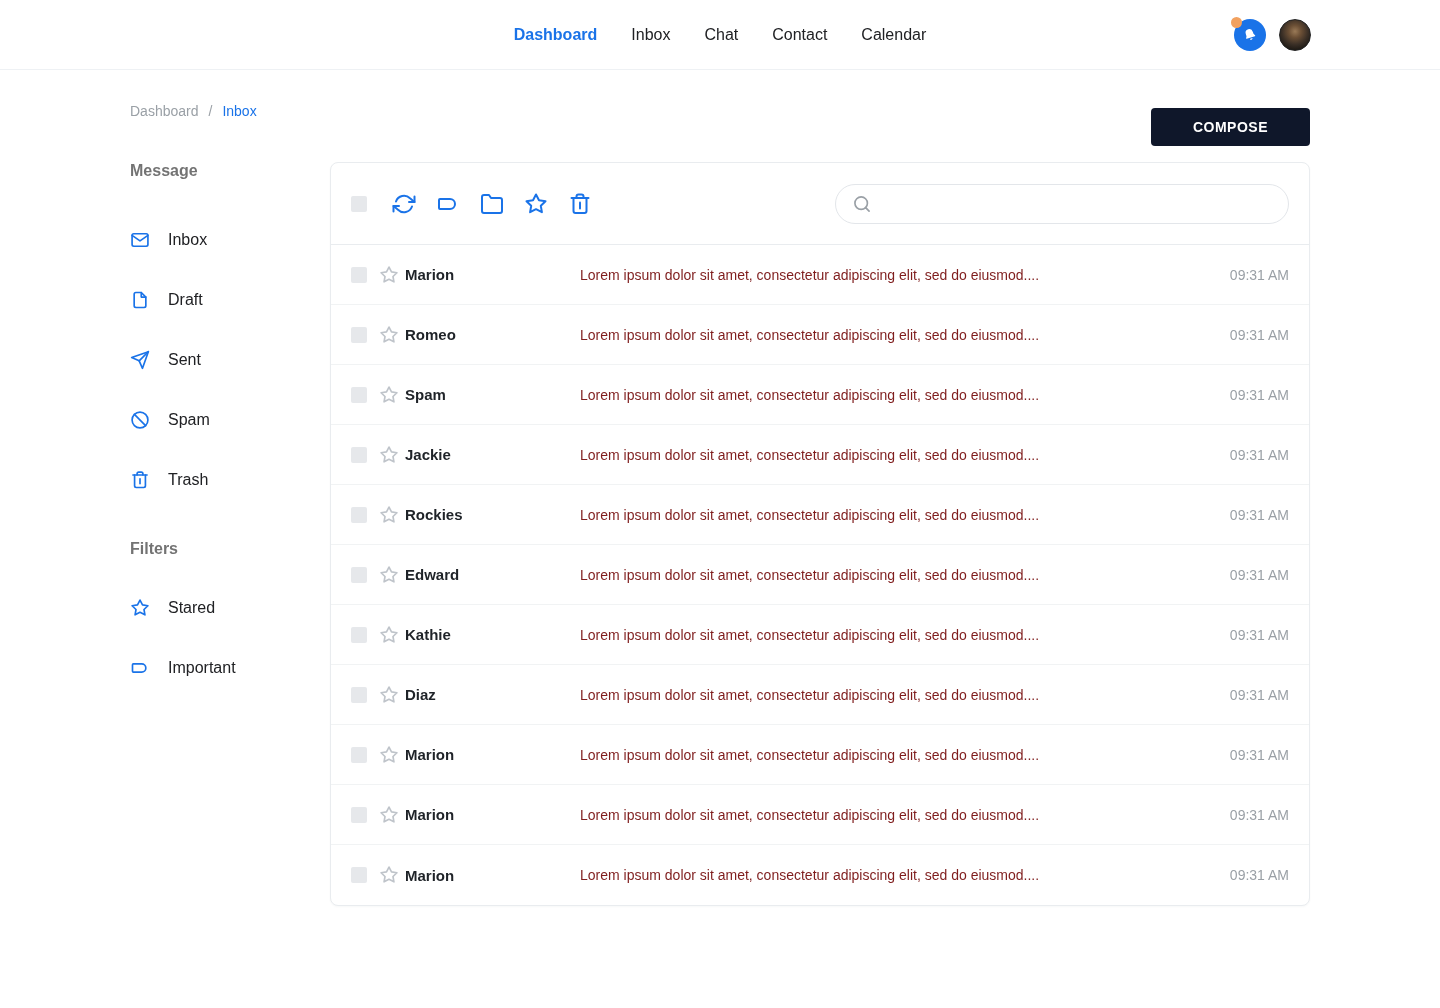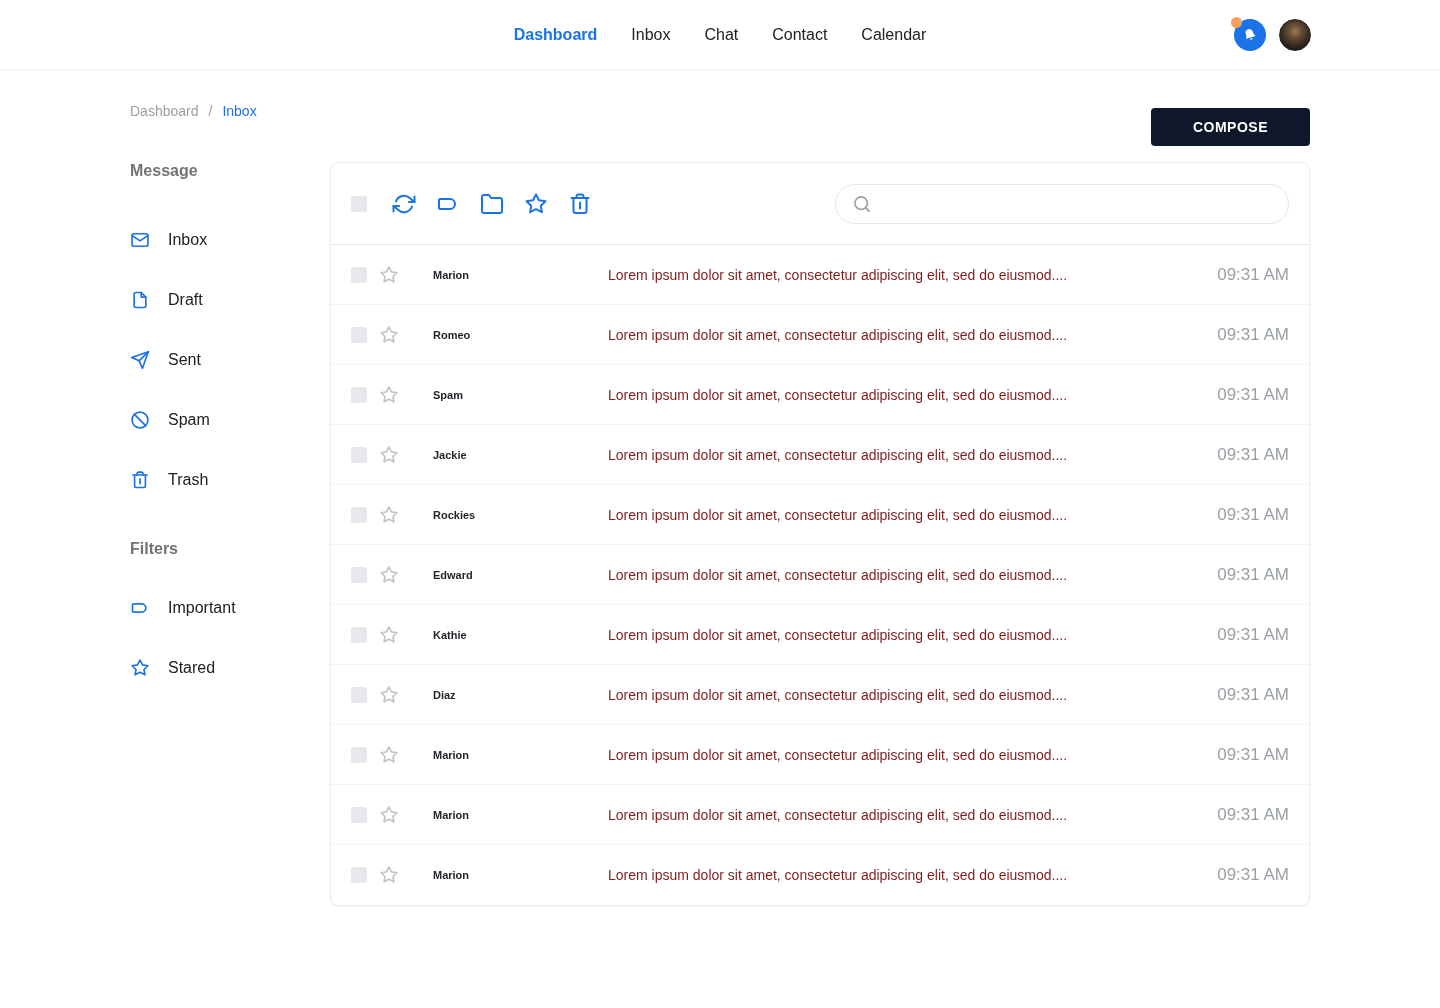--- a/index.html
+++ b/index.html
@@ -57,25 +57,25 @@
               color:#1a73e8; cursor:pointer; padding:0; display:flex; }
   .search-box { margin-left:auto; width:454px; height:40px; border:1px solid #e3e6ea;
                 border-radius:20px; display:flex; align-items:center; padding:0 16px; gap:10px; }
   .search-box svg { color:#9aa0a6; flex:none; }
   .search-input { border:none; outline:none; flex:1; font-size:14px; background:transparent;
                   font-family:"Liberation Sans",sans-serif; color:#202124; }
   .mail-row { height:60px; display:flex; align-items:center; padding:0 20px;
               border-bottom:1px solid #f1f3f4; cursor:pointer; }
   .mail-list > .mail-row:last-of-type { border-bottom:none; }
   .row-star { margin-left:12px; width:20px; height:20px; color:#bfc4ca; cursor:pointer; flex:none; display:flex; }
-  .sender { margin-left:34px; width:175px; flex:none; font-size:11px; font-weight:700;
+  .sender { margin-left:6px; width:175px; flex:none; font-size:15px; font-weight:700;
             color:#1f2328; white-space:nowrap; overflow:hidden; }
   .preview { flex:1; font-size:14px; color:#7f1d1d; white-space:nowrap;
              overflow:hidden; text-overflow:ellipsis; }
-  .time { margin-left:16px; font-size:17px; color:#9aa0a6; white-space:nowrap; flex:none; }
+  .time { margin-left:16px; font-size:14px; color:#9aa0a6; white-space:nowrap; flex:none; }
   svg { display:block; }
 </style>
 </head>
 <body>
 
 <div class="header">
   <div class="nav">
     <a class="nav-item active">Dashboard</a>
     <a class="nav-item">Inbox</a>
     <a class="nav-item">Chat</a>
@@ -153,32 +153,32 @@
         </span>
         <span>Trash</span>
       </div>
     </div>
 
     <div class="side-heading filters-heading">Filters</div>
     <div class="side-list filters">
       <div class="side-item">
         <span class="icon">
           <svg width="20" height="20" viewBox="0 0 24 24" fill="none" stroke="currentColor" stroke-width="2" stroke-linejoin="round">
+              <polygon points="12 2.5 15 8.3 21.5 9.3 16.8 13.8 17.9 20.2 12 17.2 6.1 20.2 7.2 13.8 2.5 9.3 9 8.3 12 2.5"></polygon>
+            </svg>
+        </span>
+        <span>Stared</span>
+      </div>
+      <div class="side-item">
+        <span class="icon">
+          <svg width="20" height="20" viewBox="0 0 24 24" fill="none" stroke="currentColor" stroke-width="2" stroke-linejoin="round">
               <path d="M4 7h10a5 5 0 0 1 0 10H4a1 1 0 0 1-1-1V8a1 1 0 0 1 1-1z"></path>
             </svg>
         </span>
         <span>Important</span>
-      </div>
-      <div class="side-item">
-        <span class="icon">
-          <svg width="20" height="20" viewBox="0 0 24 24" fill="none" stroke="currentColor" stroke-width="2" stroke-linejoin="round">
-              <polygon points="12 2.5 15 8.3 21.5 9.3 16.8 13.8 17.9 20.2 12 17.2 6.1 20.2 7.2 13.8 2.5 9.3 9 8.3 12 2.5"></polygon>
-            </svg>
-        </span>
-        <span>Stared</span>
       </div>
     </div>
   </div>
 
   <div class="main">
     <div class="card">
 
       <div class="toolbar">
         <span class="checkbox"></span>
         <button class="tool-btn">

